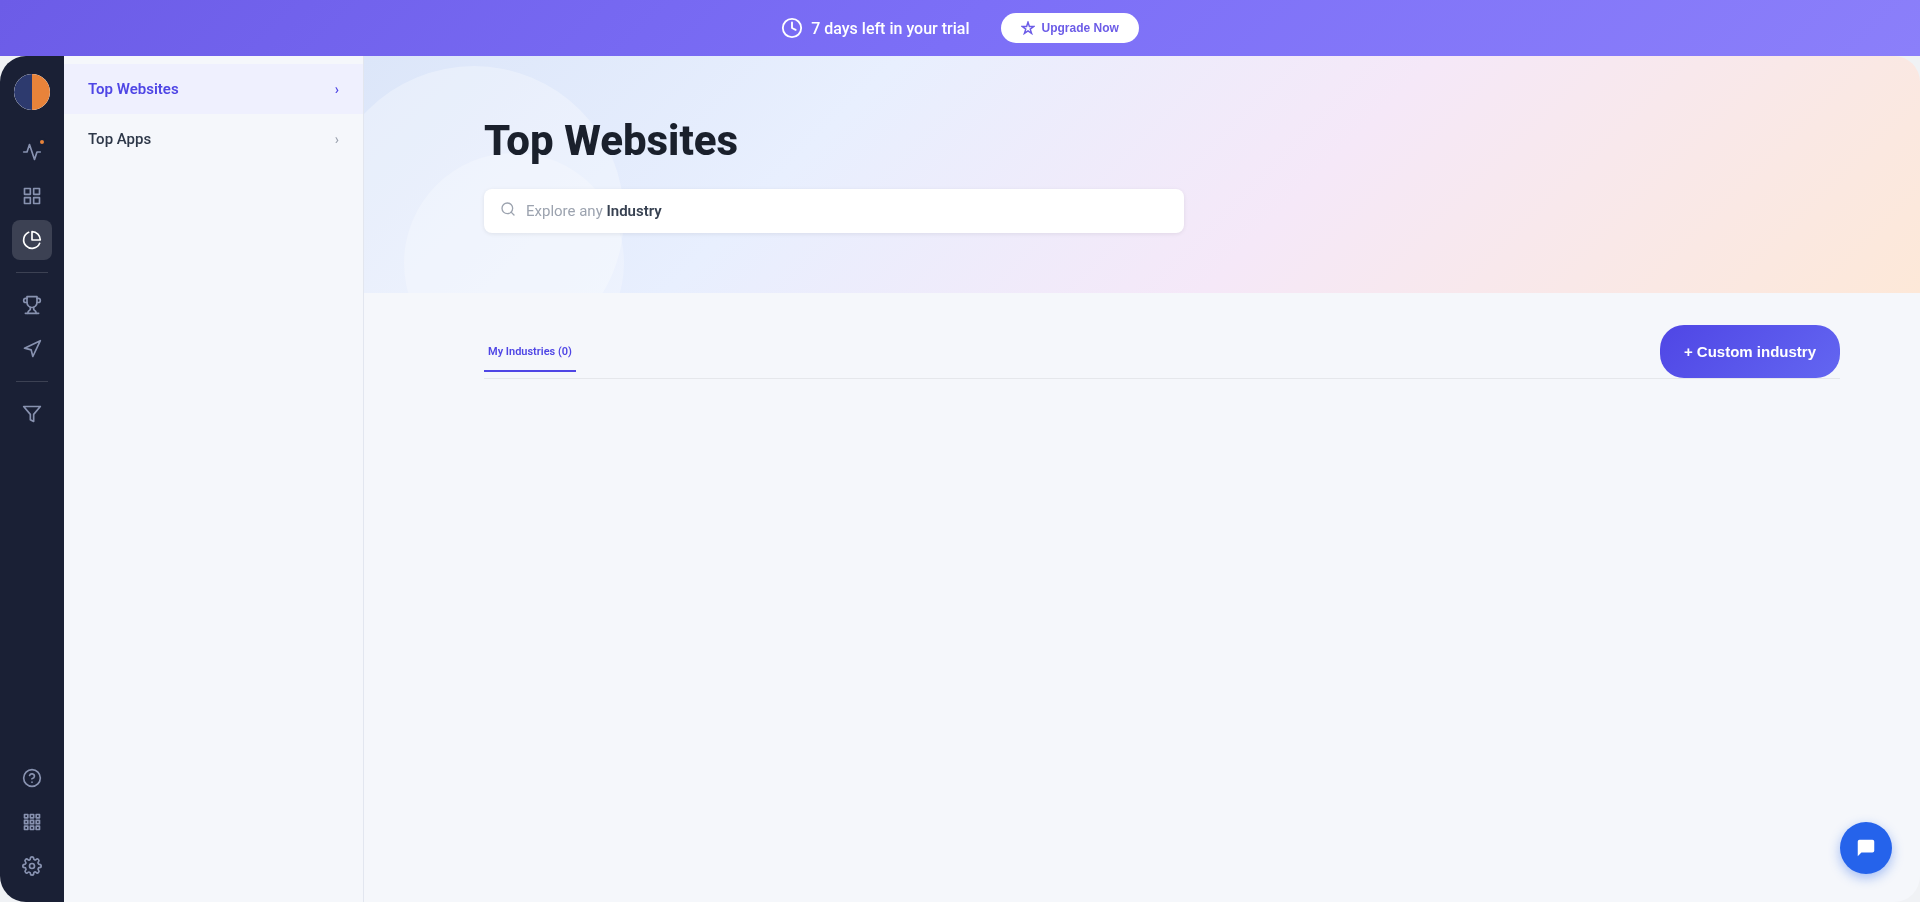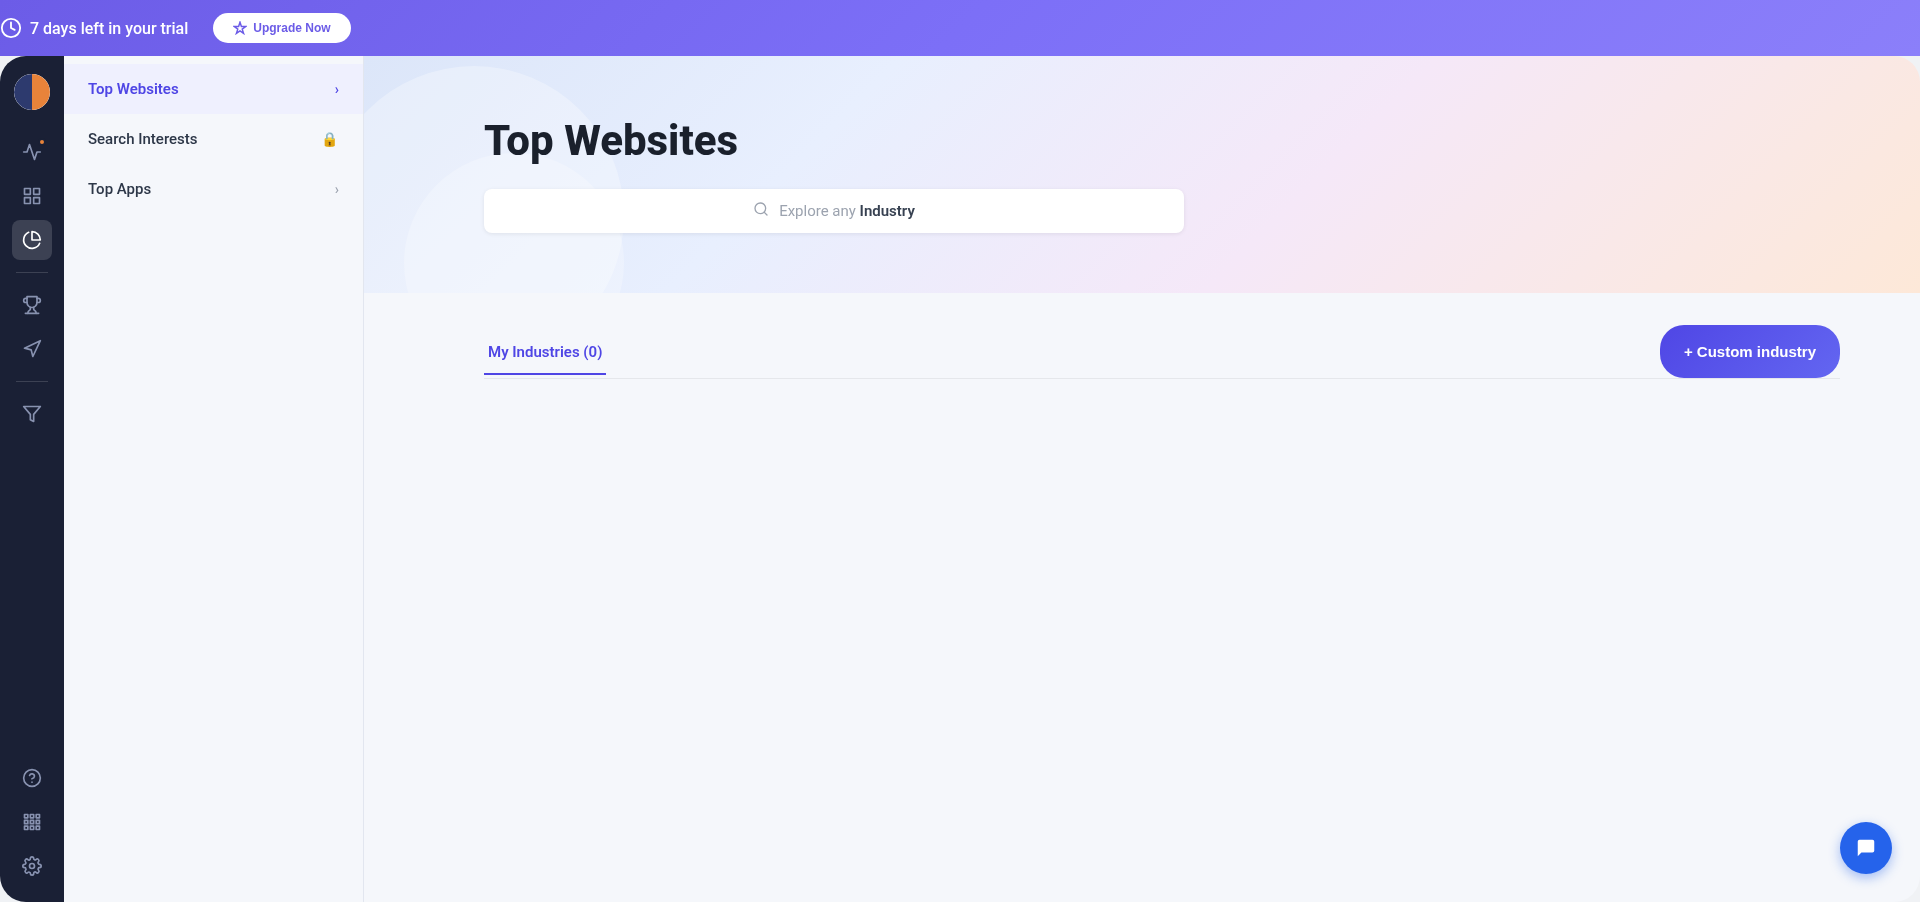--- a/index.html
+++ b/index.html
@@ -4,22 +4,22 @@
   <style>
     * { margin: 0; padding: 0; box-sizing: border-box; }
     body { font-family: -apple-system, BlinkMacSystemFont, 'Segoe UI', Roboto, sans-serif; background: #f0f2f5; width: 1920px; height: 902px; overflow: hidden; display: flex; flex-direction: column; }
 
     
     .trial-banner {
       height: 56px;
       background: linear-gradient(135deg, #6c5ce7 0%, #7c6ff7 50%, #8b7ffa 100%);
       display: flex;
       align-items: center;
-      justify-content: flex-start;
-      gap: 17px;
+      justify-content: center;
+      gap: 24px;
       flex-shrink: 0;
       position: relative;
       z-index: 10;
     }
     .trial-banner-text {
       color: white;
       font-size: 16px;
       font-weight: 500;
       display: flex;
       align-items: center;
@@ -223,29 +223,28 @@
     .hero-subtitle {
       font-size: 16px;
       color: #4a5568;
       margin-bottom: 28px;
       position: relative;
       z-index: 1;
     }
     .search-bar {
       background: white;
       border-radius: 8px;
-      padding: 12px 32px;
+      padding: 12px 16px;
       display: flex;
       align-items: center;
       gap: 10px;
       max-width: 700px;
       position: relative;
       z-index: 1;
       box-shadow: 0 1px 4px rgba(0,0,0,0.08);
-      justify-content: center;
     }
     .search-icon-wrap {
       color: #9ca3af;
       font-size: 16px;
     }
     .search-placeholder {
       color: #9ca3af;
       font-size: 15px;
     }
     .search-placeholder strong {
@@ -262,21 +261,21 @@
     .tabs-row {
       display: flex;
       align-items: center;
       border-bottom: 1px solid #e5e7eb;
       margin-bottom: 32px;
       gap: 0;
     }
     .tab-item {
       padding: 12px 4px;
       margin-right: 32px;
-      font-size: 15px;
+      font-size: 11px;
       font-weight: 500;
       color: #6b7280;
       cursor: pointer;
       border-bottom: 2px solid transparent;
       position: relative;
       bottom: -1px;
       transition: color 0.15s;
     }
     .tab-item.active {
       color: #4f46e5;
@@ -436,24 +435,20 @@
       </div>
     </div>
   </div>
 
   <div class="nav-sidebar">
     <div class="nav-item active">
       <span>Top Websites</span>
       <span class="nav-item-right">›</span>
     </div>
     <div class="nav-item">
-      <span>Search Interests</span>
-      <span class="lock-icon">🔒</span>
-    </div>
-    <div class="nav-item">
       <span>Top Apps</span>
       <span class="nav-item-right">›</span>
     </div>
   </div>
 
   <div class="content-area">
 
     <div class="hero-section">
       <h1 class="hero-title">Top Websites</h1>
       <div class="search-bar">

